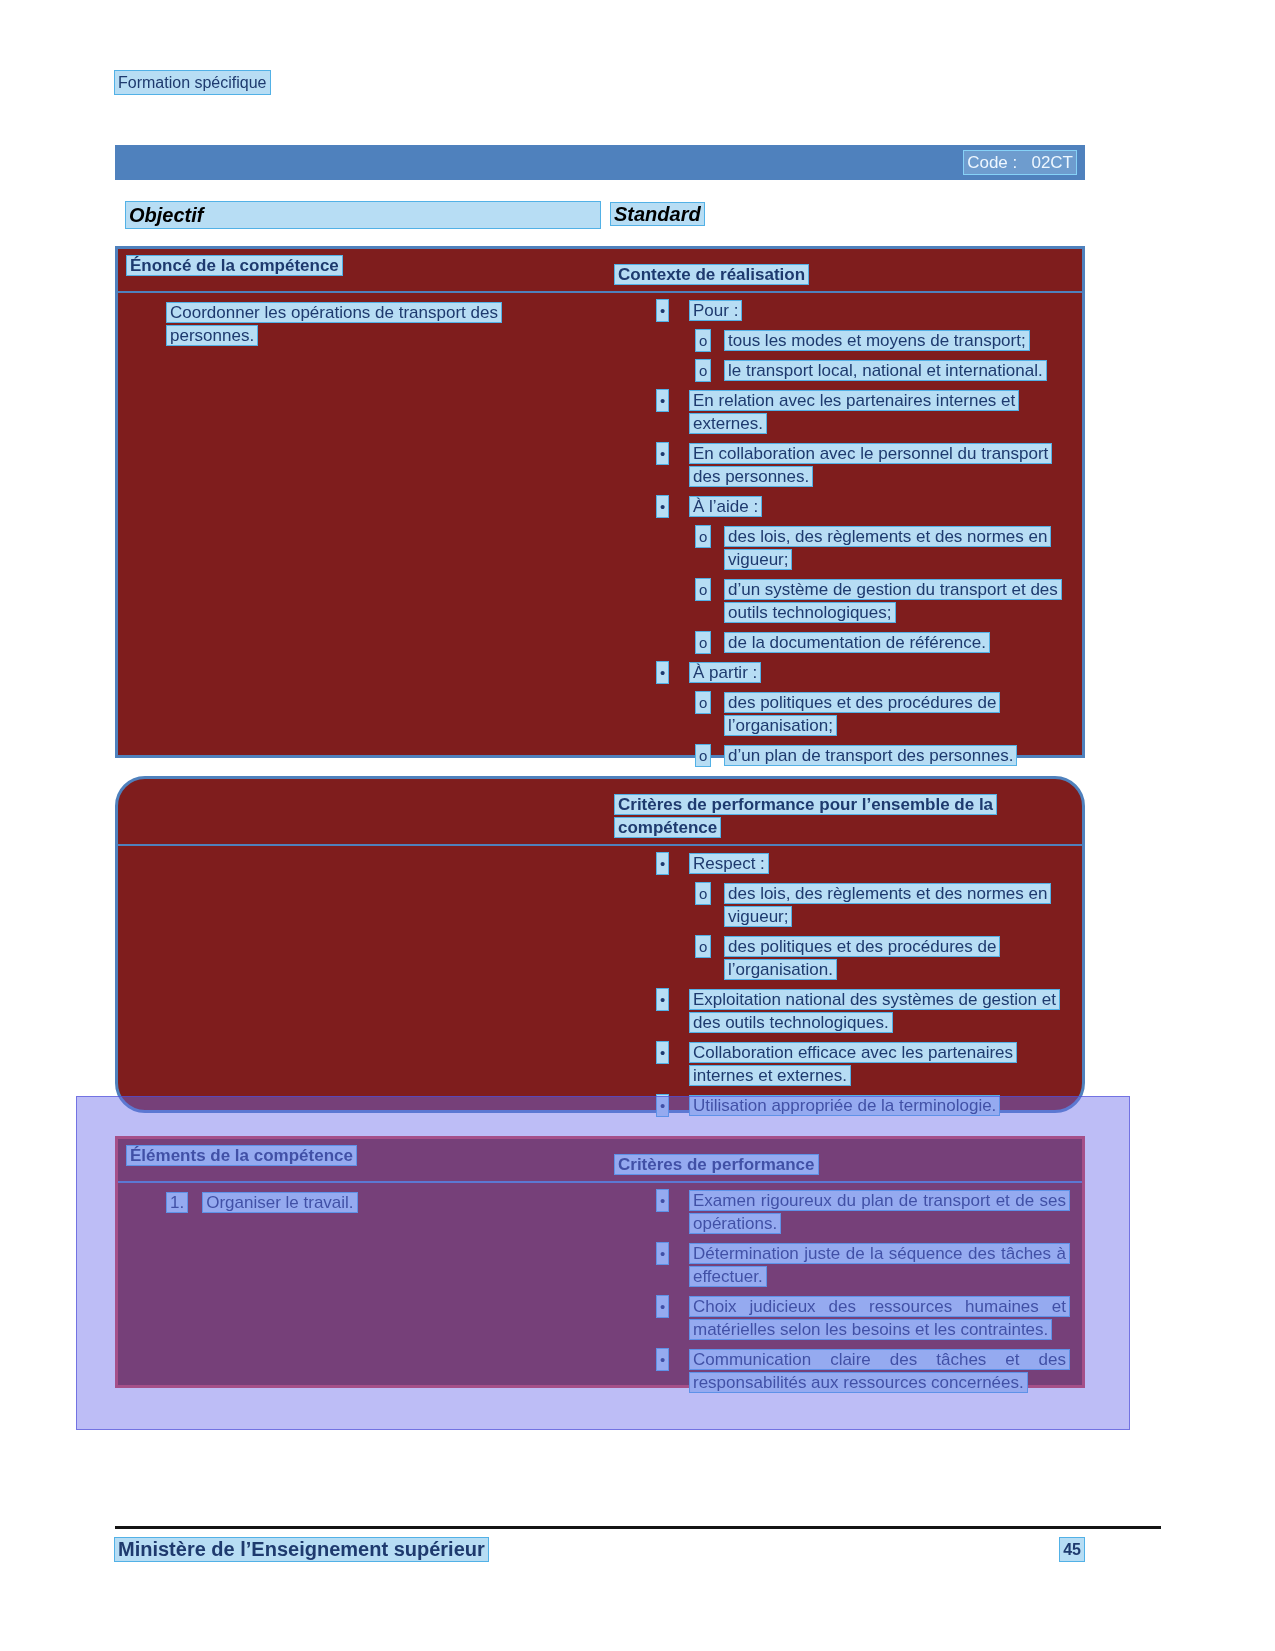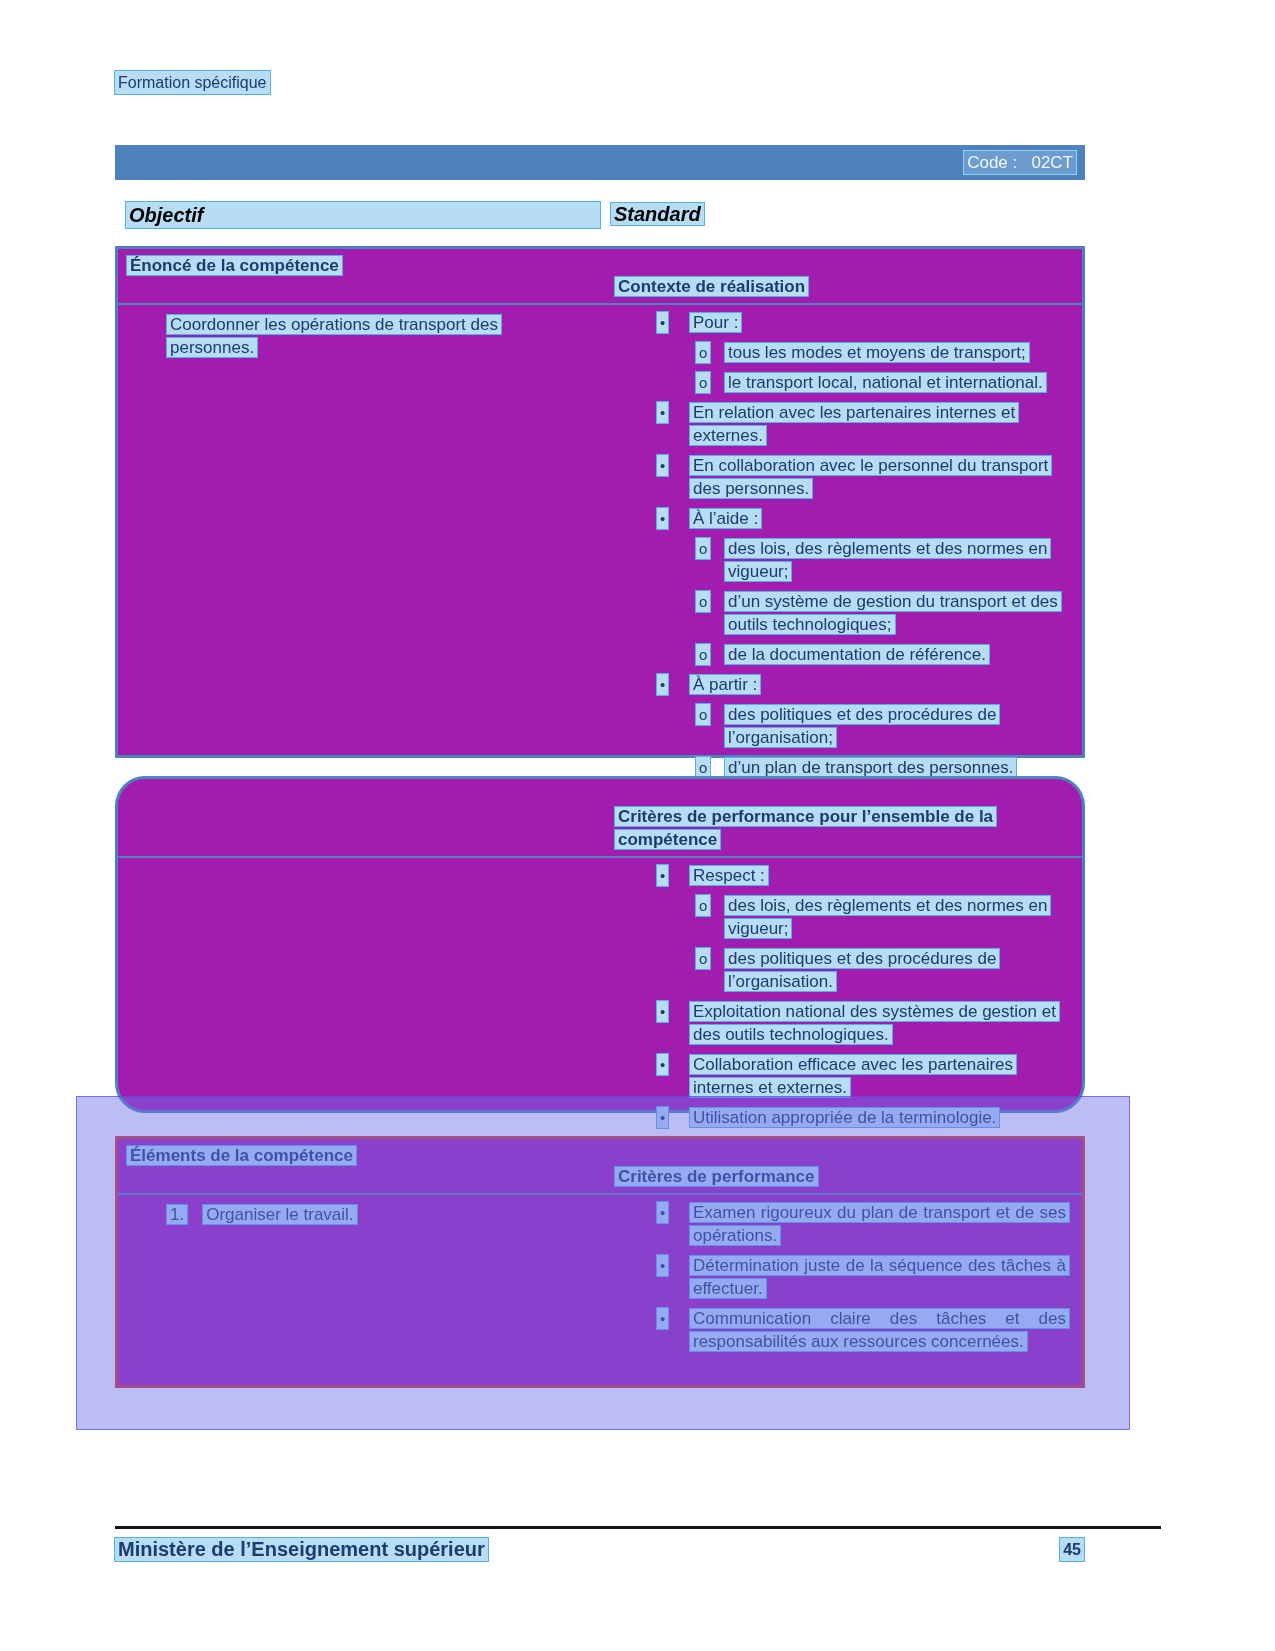--- a/index.html
+++ b/index.html
@@ -23,28 +23,28 @@
   .codebar .hl { background:rgba(190,228,252,0.28); border-color:#86d2f7; color:#eef7ff;margin-left:16px; }
 
   .headings {
     position:absolute; left:125px; top:201px; width:960px; height:30px;
     font-size:20px; line-height:26px; font-weight:bold; font-style:italic; color:#000000;
   }
   .obj { position:absolute; left:0; top:0; }
   .obj .hl { display:inline-block; width:476px; }
   .std { position:absolute; left:485px; top:0; }
 
-  .tbl { position:absolute; left:115px; width:970px; border:3px solid #4f81bd; background:#a21caf; }
+  .tbl { position:absolute; left:115px; width:970px; border:3px solid #4f81bd; background:#7f1d1d; }
   .t1 { top:246px; height:512px; }
   .t2 { top:776px; height:337px;border-radius:30px; }
   .t3 { top:1136px; height:252px; border-color:#d43a3a; }
 
   .thead { display:flex; border-bottom:2px solid #4f81bd; }
   .thead > .c1 { width:481px; padding:5px 8px; }
-  .thead > .c2 { flex:1; padding:14px 15px 5px 15px;margin-top:12px; }
+  .thead > .c2 { flex:1; padding:14px 15px 5px 15px; }
   .th { font-weight:bold; }
 
   .tbody { display:flex; padding-top:6px;margin-left:40px; }
   .tbody > .c1 { width:481px; padding:2px 62px 0 8px; }
   .tbody > .c2 { flex:1; padding-right:12px; }
   .t3 .tbody > .c1 { padding-right:8px; }
 
   .li { position:relative; margin-bottom:7px; }
   .li.l1 { padding-left:50px; }
   .li.l2 { padding-left:85px; }
@@ -128,21 +128,21 @@
       <div class="c1"><span class="hl th">Éléments de la compétence</span></div>
       <div class="c2"><span class="hl th">Critères de performance</span></div>
     </div>
     <div class="tbody">
       <div class="c1">
         <span class="hl elnum">1.</span><span class="hl">Organiser le travail.</span>
       </div>
       <div class="c2">
         <div class="li l1"><span class="blt hl">•</span><span class="hl">Examen rigoureux du plan de transport et de ses opérations.</span></div>
         <div class="li l1"><span class="blt hl">•</span><span class="hl">Détermination juste de la séquence des tâches à effectuer.</span></div>
-        <div class="li l1"><span class="blt hl">•</span></div>
+        <div class="li l1"><span class="blt hl">•</span><span class="hl">Choix judicieux des ressources humaines et matérielles selon les besoins et les contraintes.</span></div>
         <div class="li l1"><span class="blt hl">•</span><span class="hl">Communication claire des tâches et des responsabilités aux ressources concernées.</span></div>
       </div>
     </div>
   </section>
 
   <div class="overlay"></div>
 
   <div class="footline"></div>
   <span class="hl footer-left">Ministère de l’Enseignement supérieur</span>
   <span class="hl footer-page">45</span>

